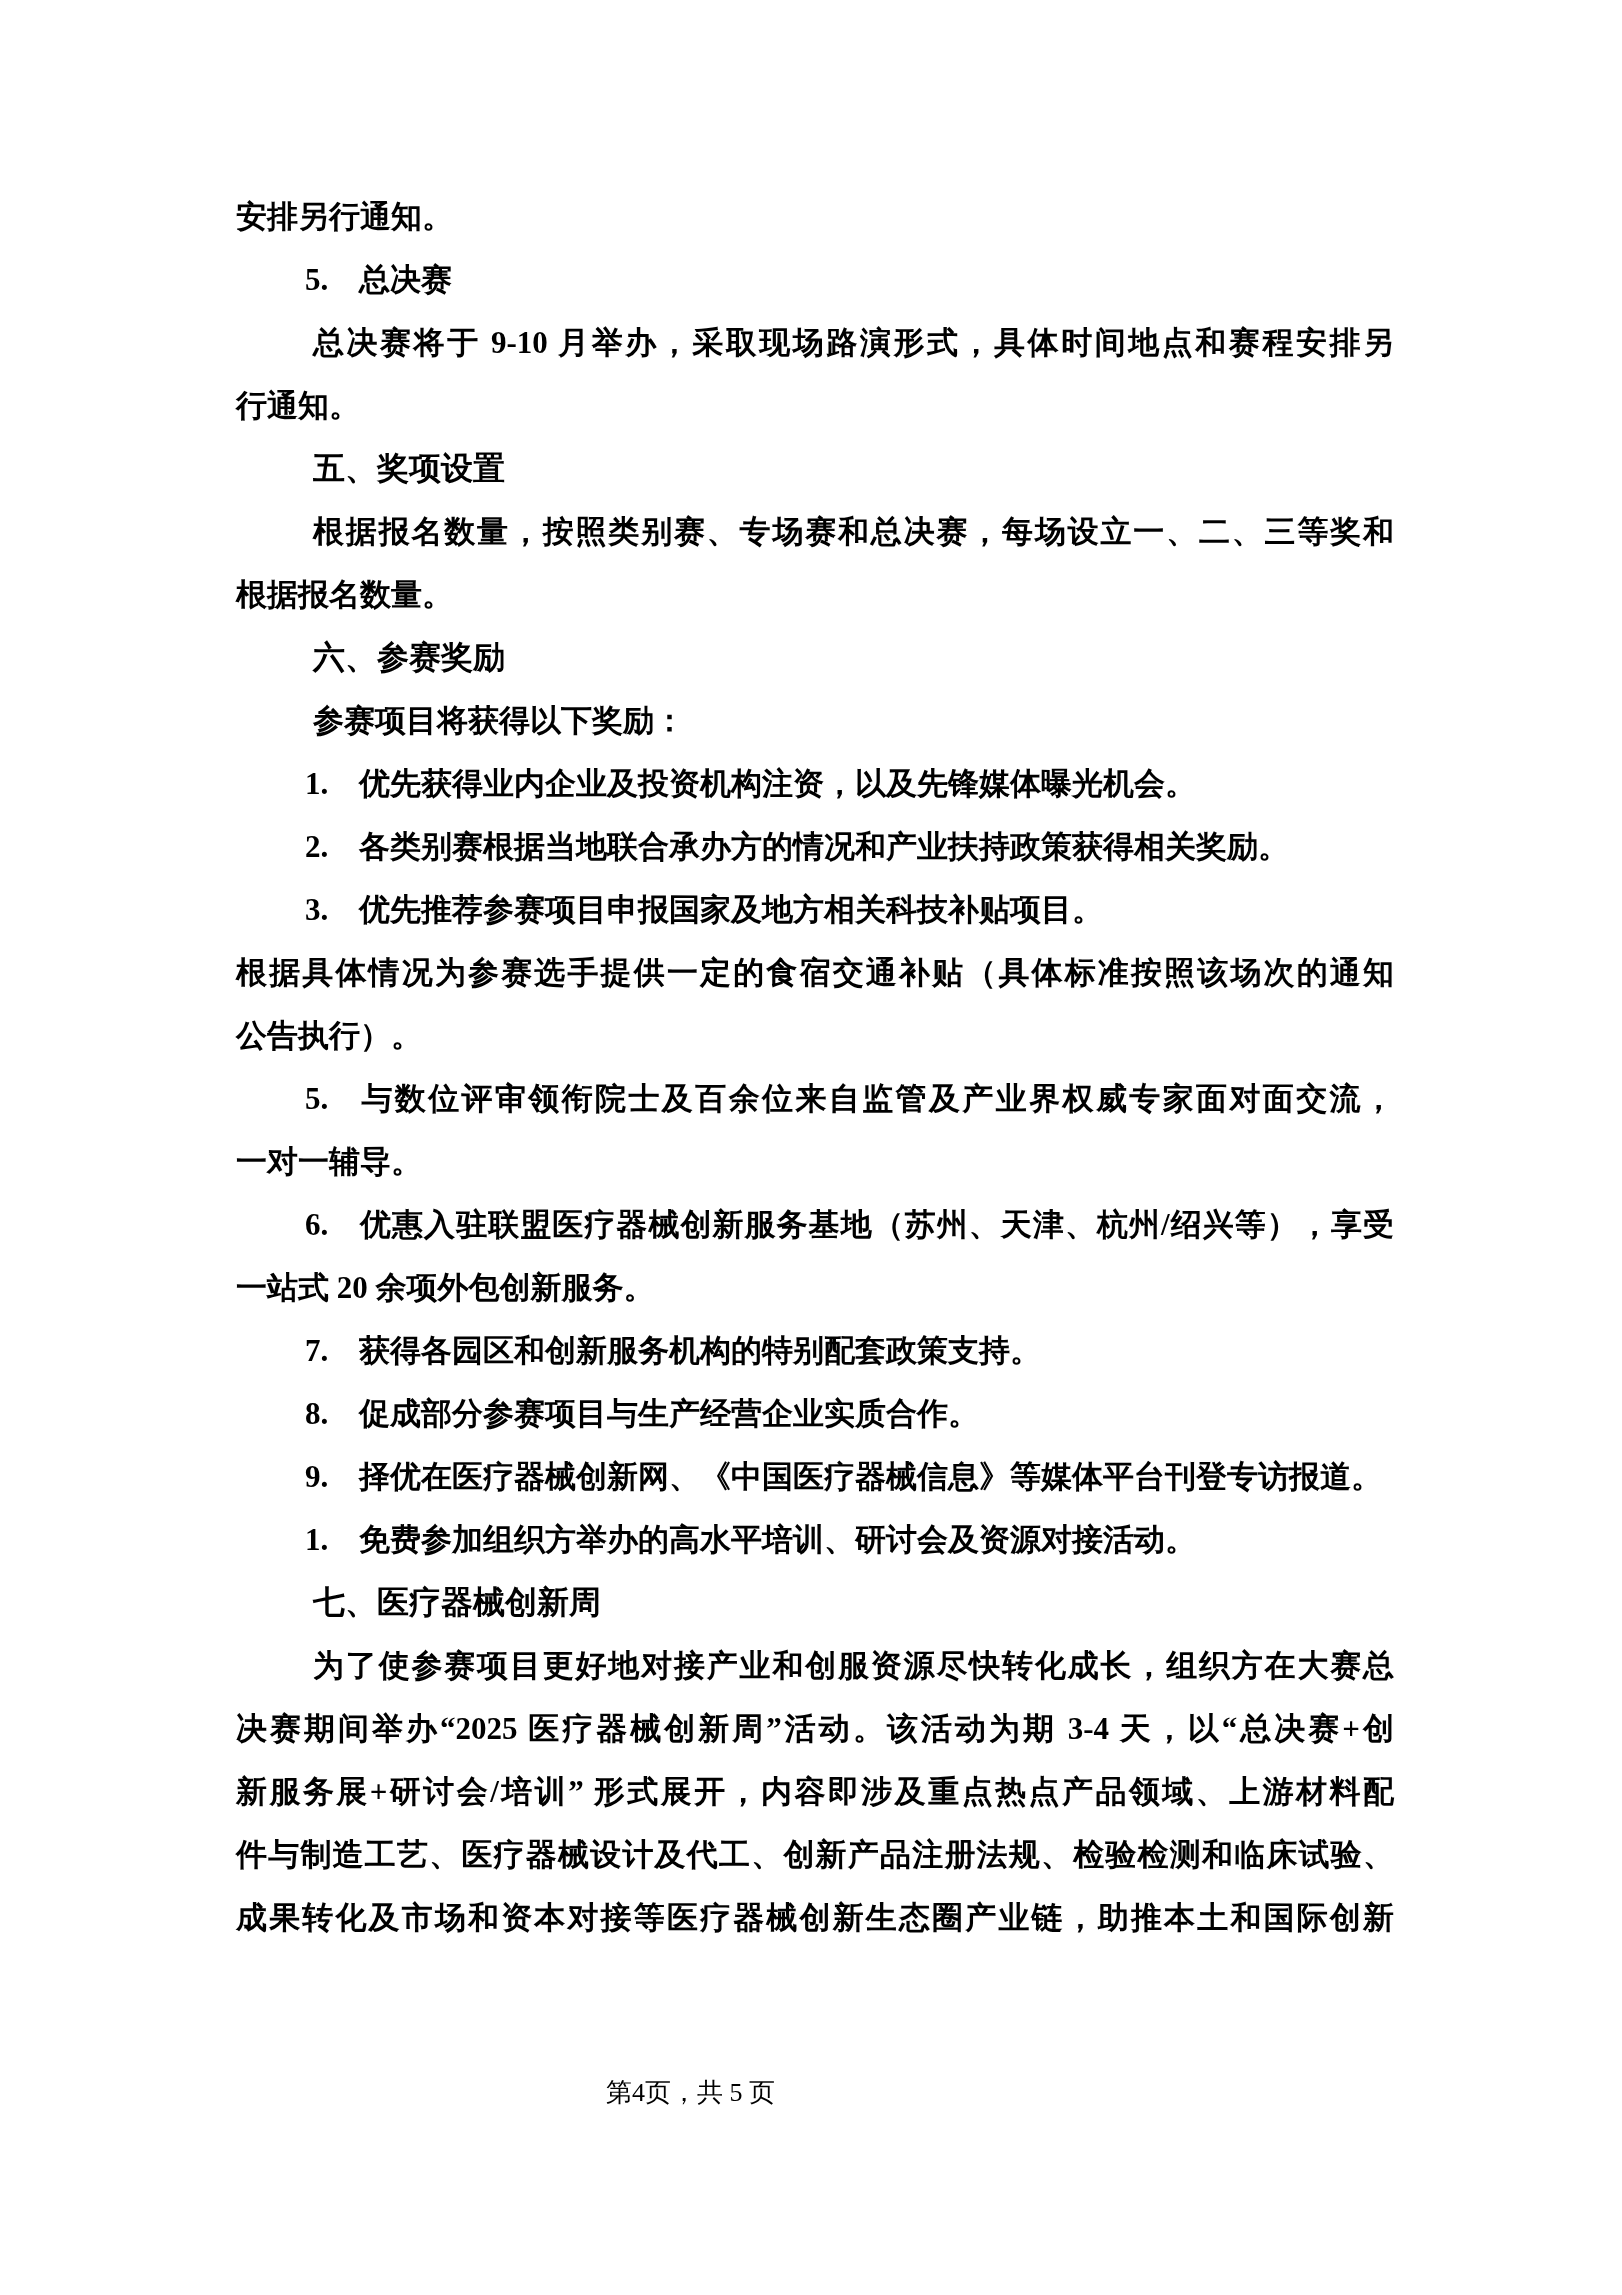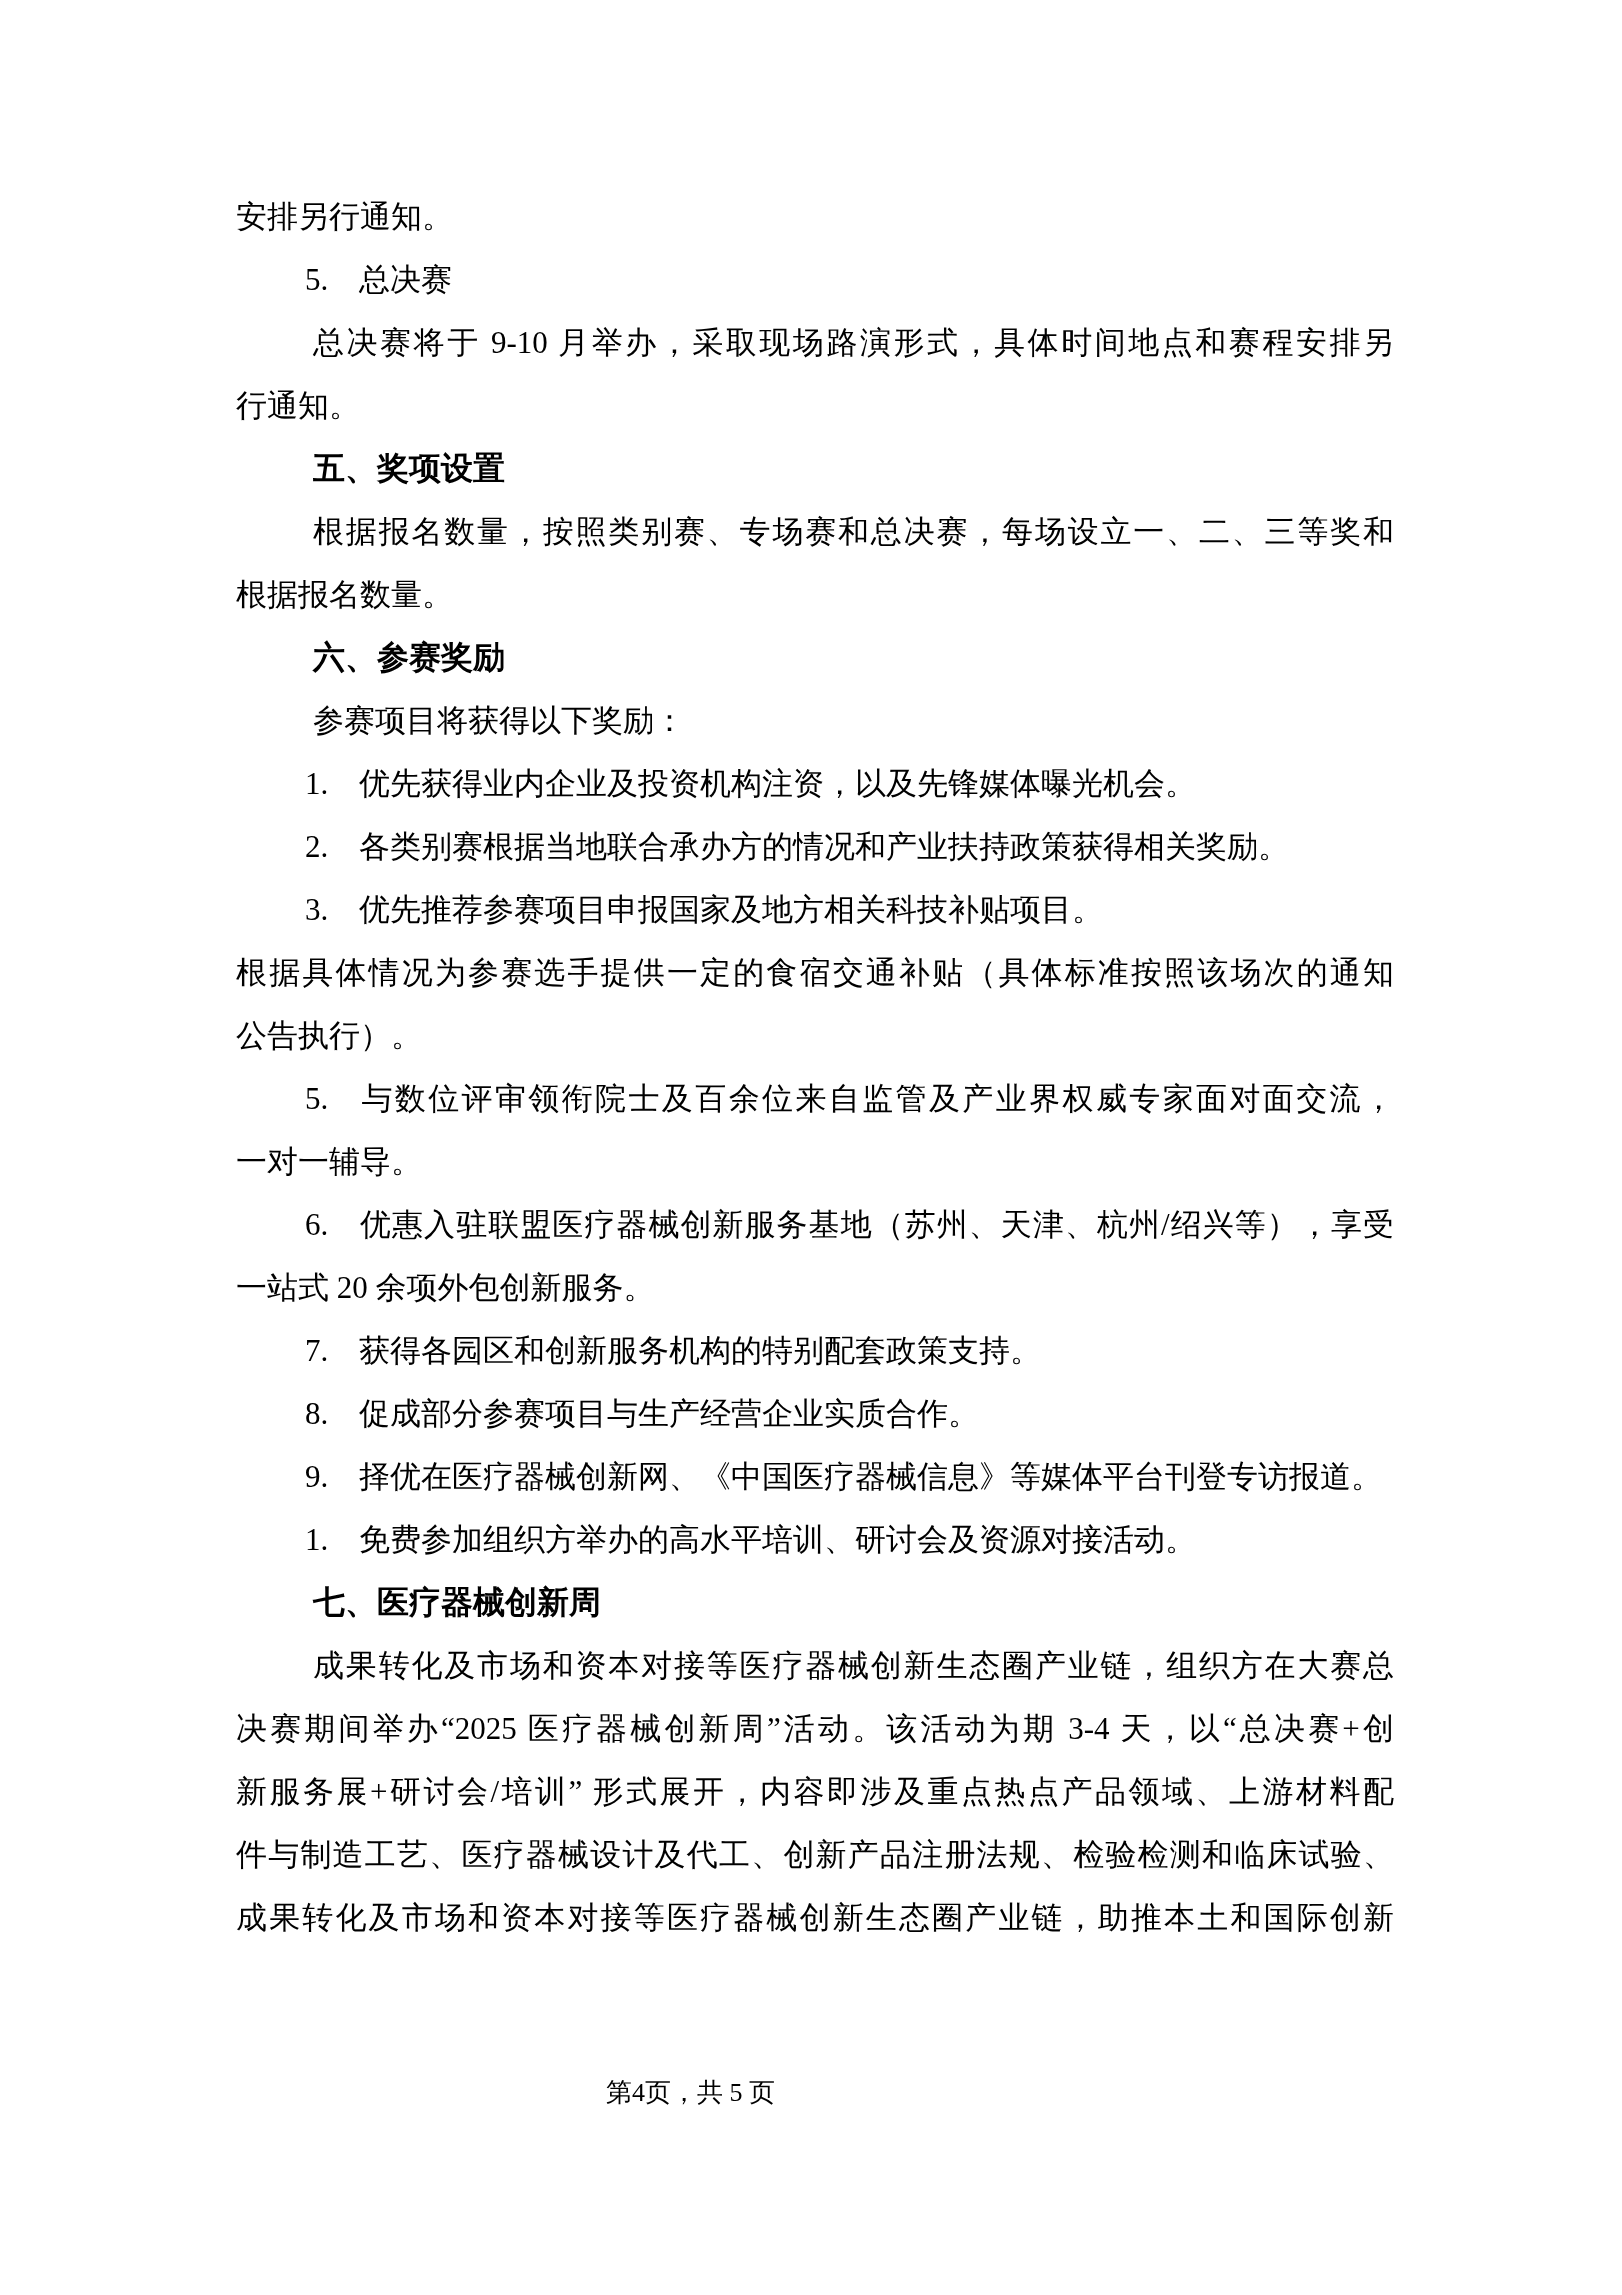--- a/index.html
+++ b/index.html
@@ -3,21 +3,21 @@
 <meta charset="utf-8">
 <style>
   html,body{margin:0;padding:0;background:#ffffff;}
   body{width:1623px;height:2295px;position:relative;color:#000;}
   .page{position:absolute;inset:0;background:#fff;}
   .doc{
     position:absolute;left:236px;top:185px;width:1158px;
     font-family:"Liberation Serif","DejaVu Serif",serif;
     font-size:31px;color:#000;
   }
-  .line{height:63px;line-height:63px;white-space:nowrap;text-align:left;}
+  .line{height:63px;line-height:63px;white-space:nowrap;text-align:left;font-weight:bold;}
   .line.full{white-space:normal;text-align:justify;text-align-last:justify;}
   .para{padding-left:77px;}
   .heading{
     padding-left:77px;
     font-family:"Liberation Sans","DejaVu Sans",sans-serif;
     font-weight:700;font-size:32px;
   }
   .item{padding-left:69px;}
   .num{display:inline-block;width:54px;}
   .footer{
@@ -66,21 +66,21 @@
     <div class="line item"><span class="num">7.</span><span>获得各园区和创新服务机构的特别配套政策支持。</span></div>
 
     <div class="line item"><span class="num">8.</span><span>促成部分参赛项目与生产经营企业实质合作。</span></div>
 
     <div class="line item"><span class="num">9.</span><span>择优在医疗器械创新网、《中国医疗器械信息》等媒体平台刊登专访报道。</span></div>
 
     <div class="line item"><span class="num">1.</span><span>免费参加组织方举办的高水平培训、研讨会及资源对接活动。</span></div>
 
     <div class="line heading">七、医疗器械创新周</div>
 
-    <div class="line para full">成果转化及市场和资本对接等医疗器械创新生态圈产业链，组织方在大赛总</div>
+    <div class="line para full">为了使参赛项目更好地对接产业和创服资源尽快转化成长，组织方在大赛总</div>
     <div class="line cont full">决赛期间举办“2025 医疗器械创新周”活动。该活动为期 3-4 天，以“总决赛+创</div>
     <div class="line cont full">新服务展+研讨会/培训” 形式展开，内容即涉及重点热点产品领域、上游材料配</div>
     <div class="line cont full">件与制造工艺、医疗器械设计及代工、创新产品注册法规、检验检测和临床试验、</div>
     <div class="line cont full">成果转化及市场和资本对接等医疗器械创新生态圈产业链，助推本土和国际创新</div>
 
   </div>
 
   <div class="footer">第4页，共 5 页</div>
 </div>
 

